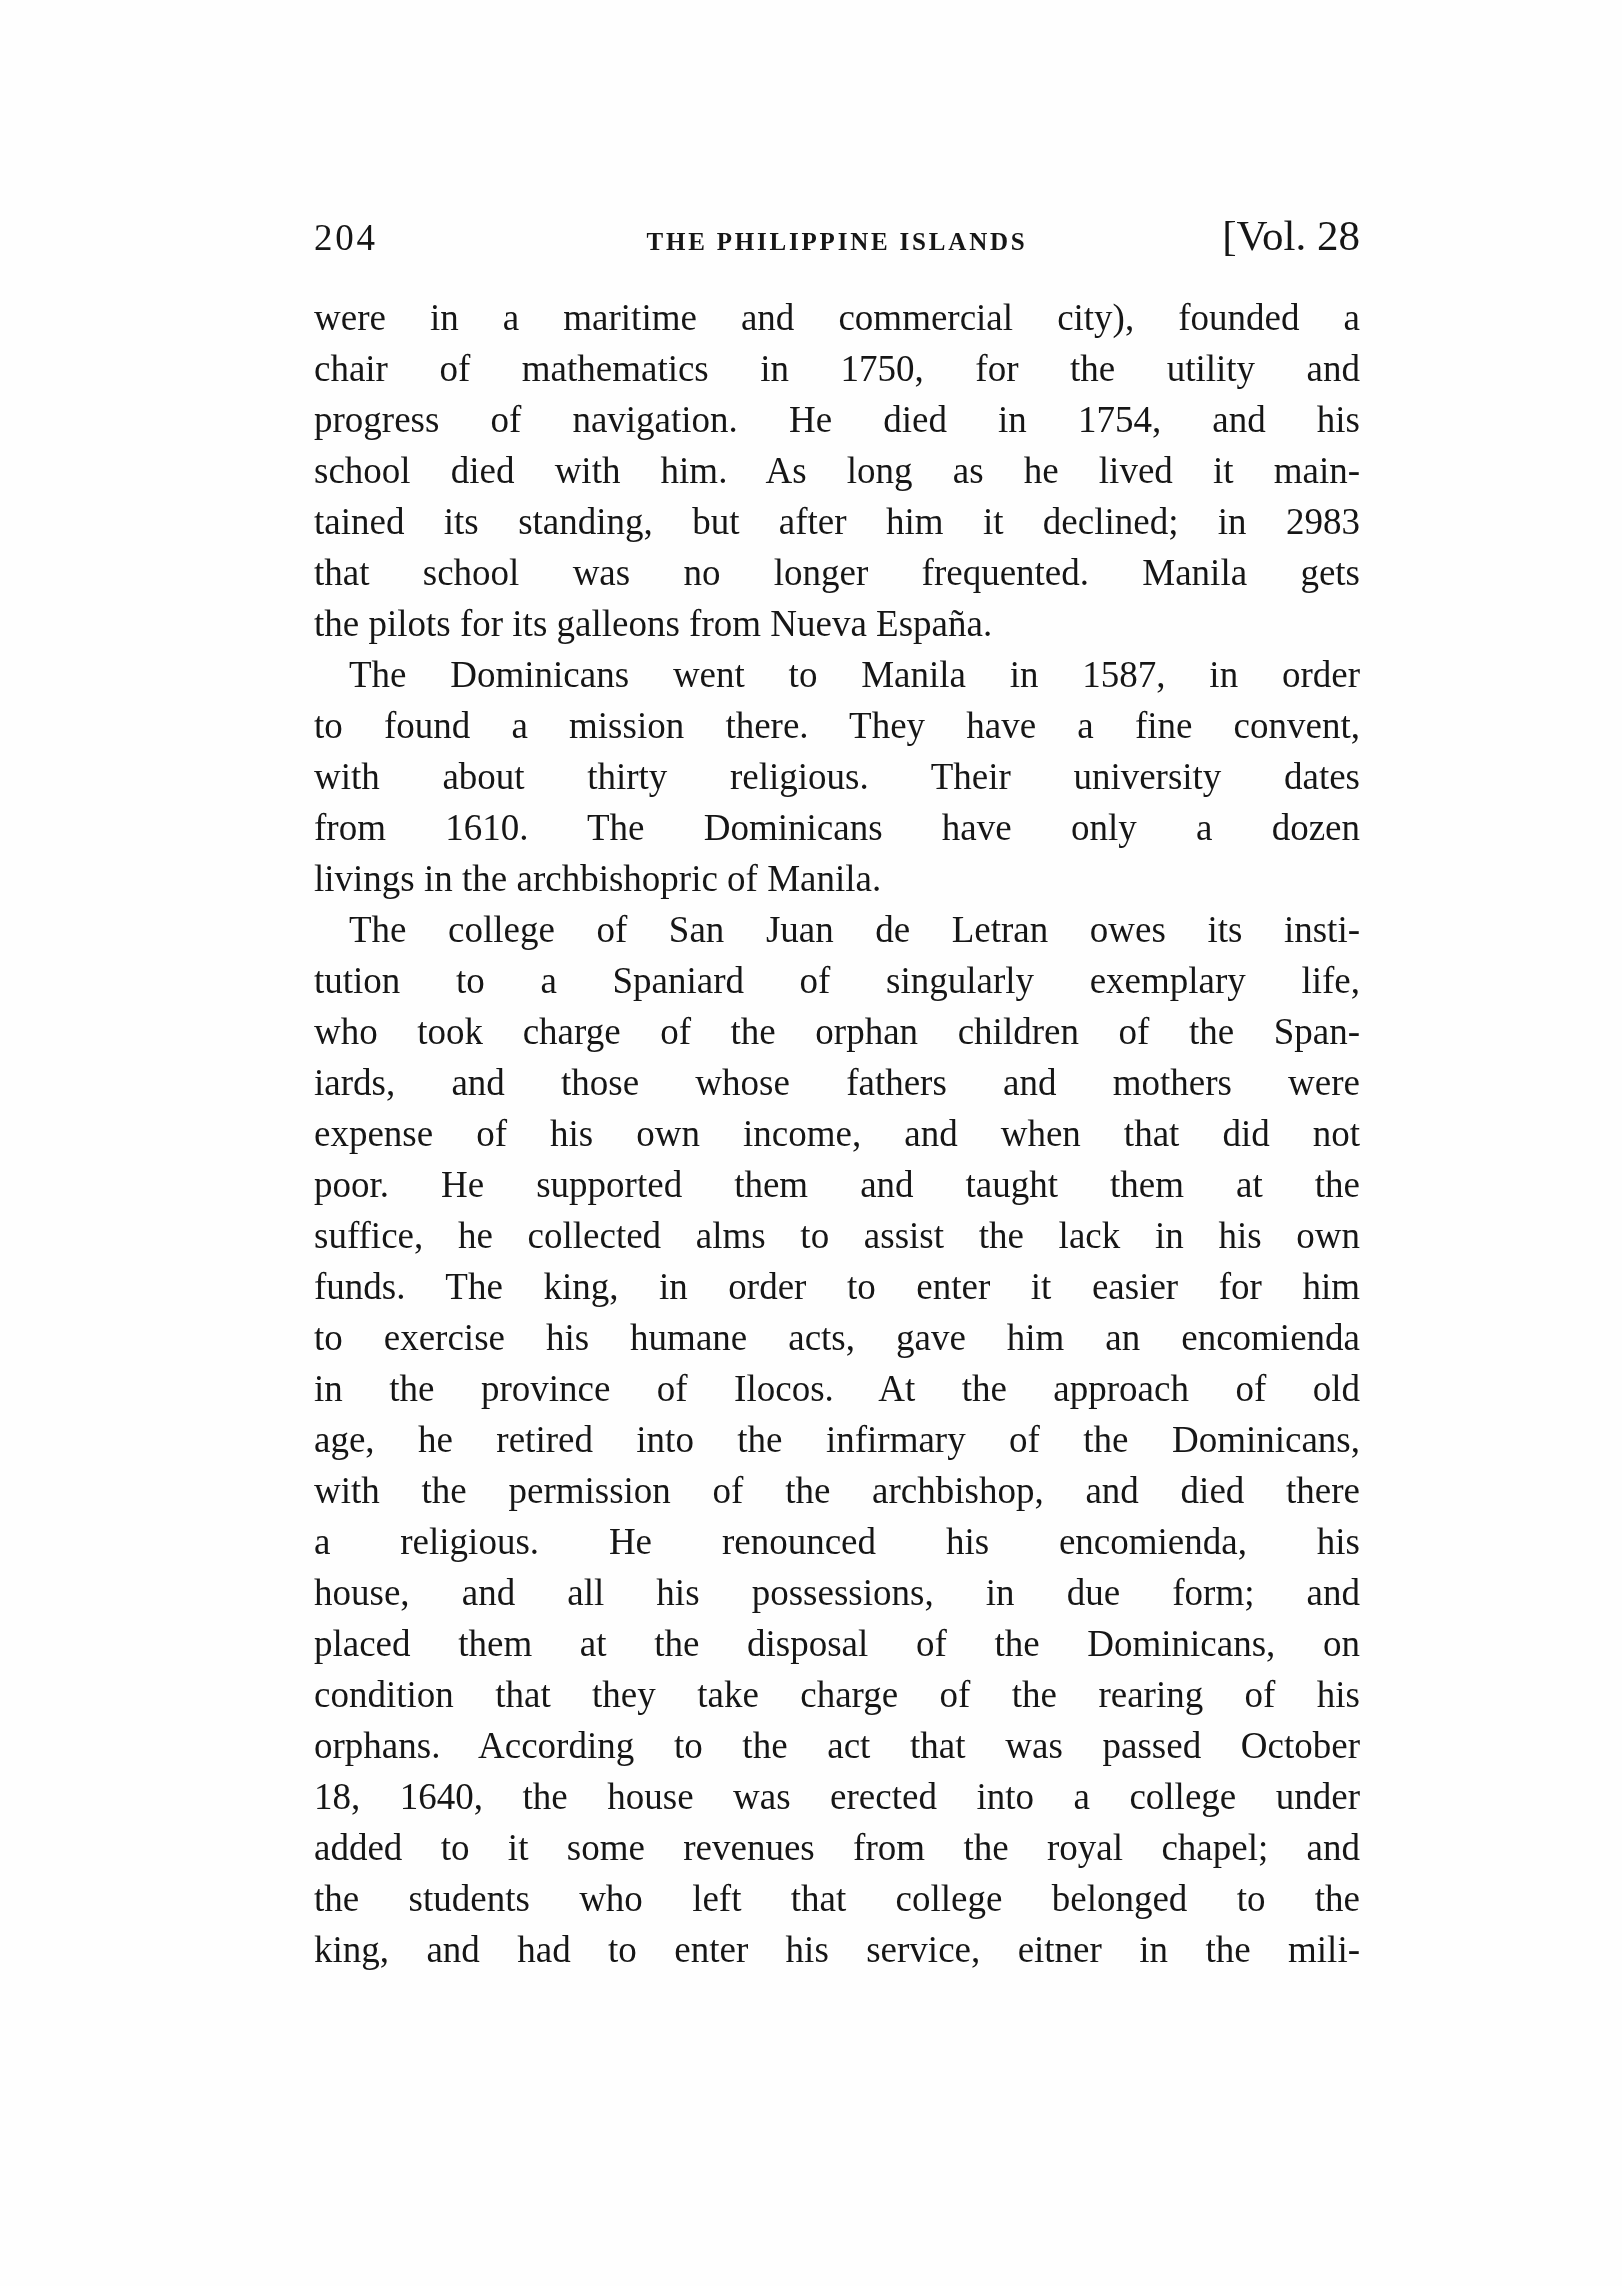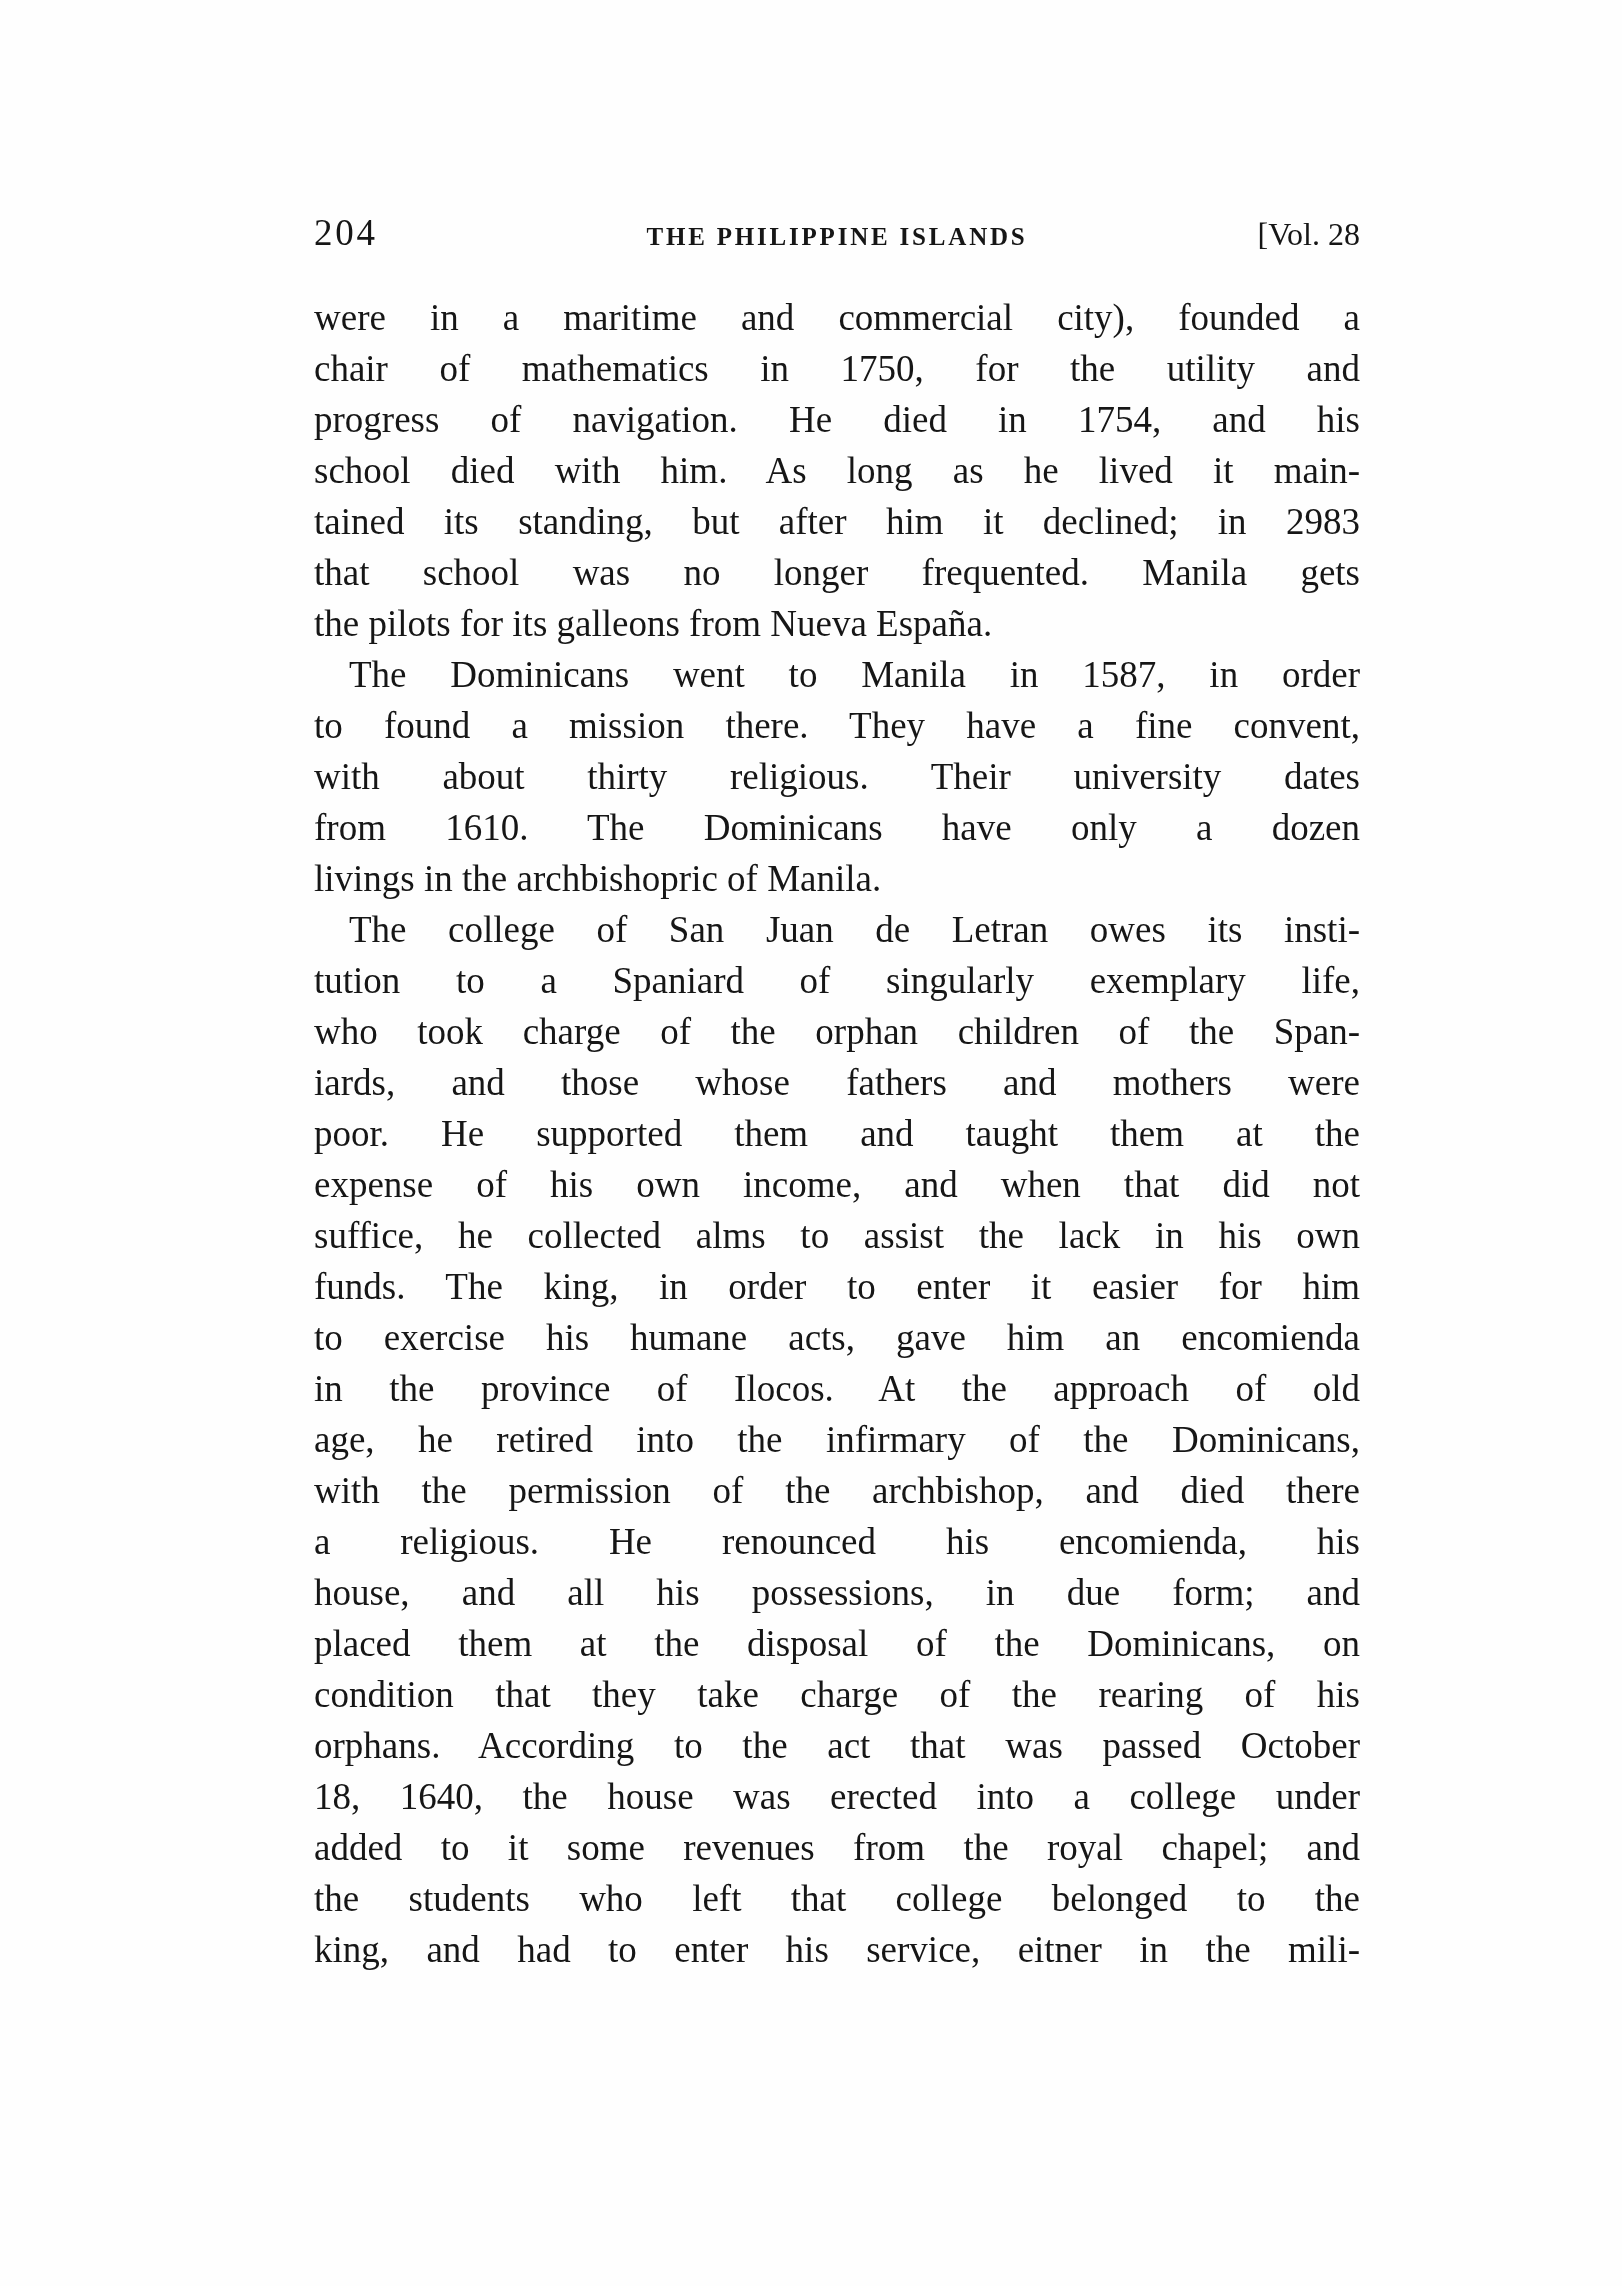--- a/index.html
+++ b/index.html
@@ -31,21 +31,21 @@
     justify-self: start;
   }
   .running-title {
     font-size: 25px;
     font-weight: 600;
     letter-spacing: 2.8px;
     justify-self: center;
     white-space: nowrap;
   }
   .volume-label {
-    font-size: 32px;
+    font-size: 43px;
     justify-self: end;
     white-space: nowrap;
     margin-left: 36px;
   }
   .text-block {
     position: absolute;
     top: 292px;
     left: 314px;
     width: 1046px;
     font-size: 37px;
@@ -91,22 +91,22 @@
         <div class="line">to found a mission there.  They have a fine convent,</div>
         <div class="line">with about thirty religious.  Their university dates</div>
         <div class="line">from 1610.  The Dominicans have only a dozen</div>
         <div class="line last">livings in the archbishopric of Manila.</div>
       </div>
       <div class="paragraph">
         <div class="line indent">The college of San Juan de Letran owes its insti-</div>
         <div class="line">tution to a Spaniard of singularly exemplary life,</div>
         <div class="line">who took charge of the orphan children of the Span-</div>
         <div class="line">iards, and those whose fathers and mothers were</div>
+        <div class="line">expense of his own income, and when that did not</div>
         <div class="line">poor.  He supported them and taught them at the</div>
-        <div class="line">expense of his own income, and when that did not</div>
         <div class="line">suffice, he collected alms to assist the lack in his own</div>
         <div class="line">funds.  The king, in order to enter it easier for him</div>
         <div class="line">to exercise his humane acts, gave him an encomienda</div>
         <div class="line">in the province of Ilocos.  At the approach of old</div>
         <div class="line">age, he retired into the infirmary of the Dominicans,</div>
         <div class="line">with the permission of the archbishop, and died there</div>
         <div class="line">a religious.  He renounced his encomienda, his</div>
         <div class="line">house, and all his possessions, in due form; and</div>
         <div class="line">placed them at the disposal of the Dominicans, on</div>
         <div class="line">condition that they take charge of the rearing of his</div>

